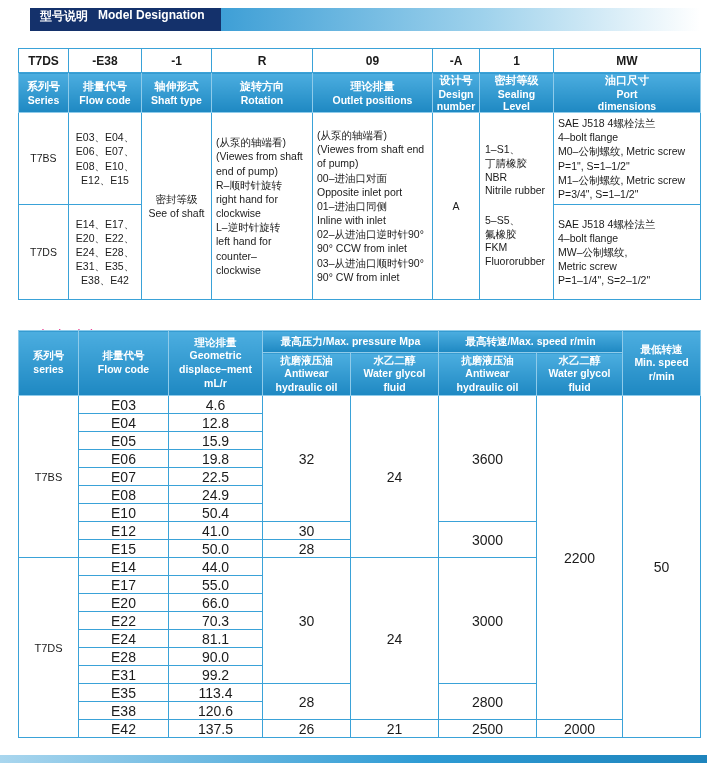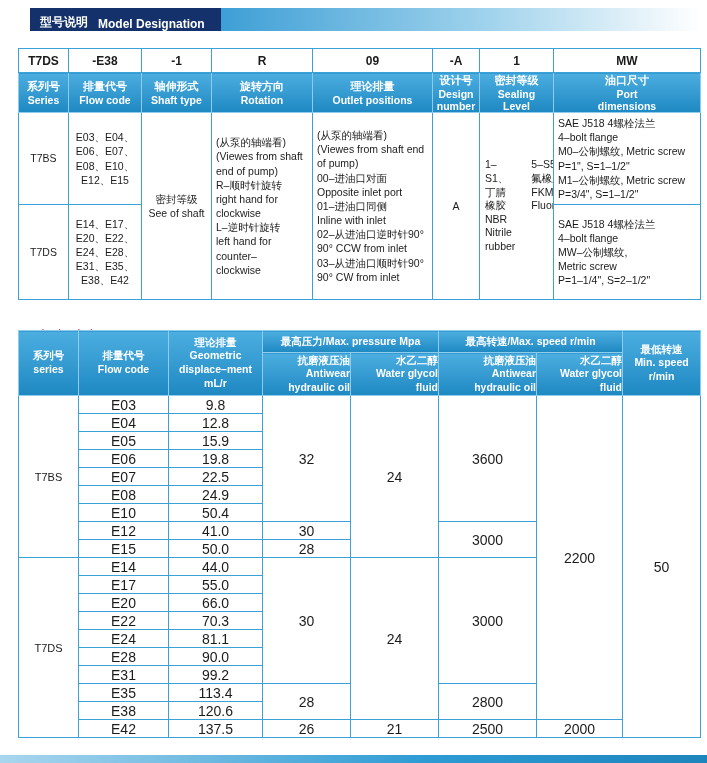--- a/index.html
+++ b/index.html
@@ -7,21 +7,21 @@
   body {
     width:707px; height:763px; position:relative; overflow:hidden;
     font-family:"Liberation Sans","DejaVu Sans",sans-serif;
     color:#1b1b1b;
   }
 
   
   .title-bar { position:absolute; left:30px; top:8px; right:7px; height:23px; display:flex; }
   .title-dark {
     background:#14316B; color:#fff; font-weight:bold; font-size:12px;
-    display:flex; align-items:flex-end; gap:10px; padding:0 16px 0 10px; white-space:nowrap;
+    display:flex; align-items:flex-start; gap:10px; padding:0 16px 0 10px; white-space:nowrap;
   }
   .title-grad { flex:1; background:linear-gradient(90deg,#3E9FD6 0%,#9FD2EC 55%,#ffffff 100%); }
 
   
   table { border-collapse:collapse; table-layout:fixed; }
   th,td { overflow:hidden; }
 
   
   .model-table { position:absolute; left:18px; top:48px; width:682px; }
   .model-table td { border:1px solid #3AA2D8; text-align:center; vertical-align:middle; }
@@ -34,36 +34,36 @@
   }
   .model-table th .en { font-size:10.5px; white-space:pre-line; font-weight:bold; }
   .model-table td.body { font-size:10.5px; line-height:1.35; }
   .pre { white-space:pre-line; }
   .cell-left { text-align:left !important; padding:3px 4px; }
   .row-t7bs { height:88px; }
   .row-t7ds { height:95px; }
   .rotation-cell,.outlet-cell { font-size:10px; line-height:1.45; }
   .port-cell { font-size:10px; line-height:1.32;margin-left:8px; }
   .sealing-cell { font-size:10.5px; }
-  .sealing-inner { display:flex; flex-direction:row; justify-content:flex-start; gap:16px; height:100%; padding-left:5px; }
+  .sealing-inner { display:flex; flex-direction:column; justify-content:center; gap:16px; height:100%; padding-left:5px; }
   .sealing-block { white-space:pre-line; line-height:1.3; text-align:left; }
 
   
   .section-title { position:absolute; left:18px; top:301px; font-size:15px; color:#ec4899;margin-top:25px; }
 
   
   .tech-table { position:absolute; left:18px; top:330px; width:682px; }
   .tech-table th {
     background:linear-gradient(180deg,#4CAEE0 0%,#1E88C2 100%);
     color:#fff; font-size:10.5px; font-weight:bold;
     border:1px solid #8FCBEA; text-align:center; vertical-align:middle;
     white-space:pre-line; line-height:1.3;
   }
   .tech-table .group-row th { height:22px; }
-  .tech-table .sub-row th { height:43px;text-align:right; }
+  .tech-table .sub-row th { height:43px; }
   .tech-table td {
     border:1px solid #3AA2D8; font-size:14px; text-align:center;
     vertical-align:middle; height:18px; background:#fff;
   }
   .tech-table td.series-td { font-size:11px; }
 
   
   .footer-bar {
     position:absolute; left:0; right:0; bottom:0; height:8px;
     background:linear-gradient(90deg,#A9D6EE 0%,#2E9BD4 60%,#1E84BC 100%);
@@ -245,21 +245,21 @@
 hydraulic oil</th>
       <th>水乙二醇
 Water glycol
 fluid</th>
     </tr>
   </thead>
   <tbody>
       <tr>
         <td rowspan="9" class="series-td">T7BS</td>
         <td>E03</td>
-        <td>9.8</td>
+        <td>4.6</td>
         <td rowspan="7">32</td>
         <td rowspan="9">24</td>
         <td rowspan="7">3600</td>
         <td rowspan="18">2200</td>
         <td rowspan="19">50</td>
       </tr>
       <tr>
         <td>E04</td>
         <td>12.8</td>
       </tr>

